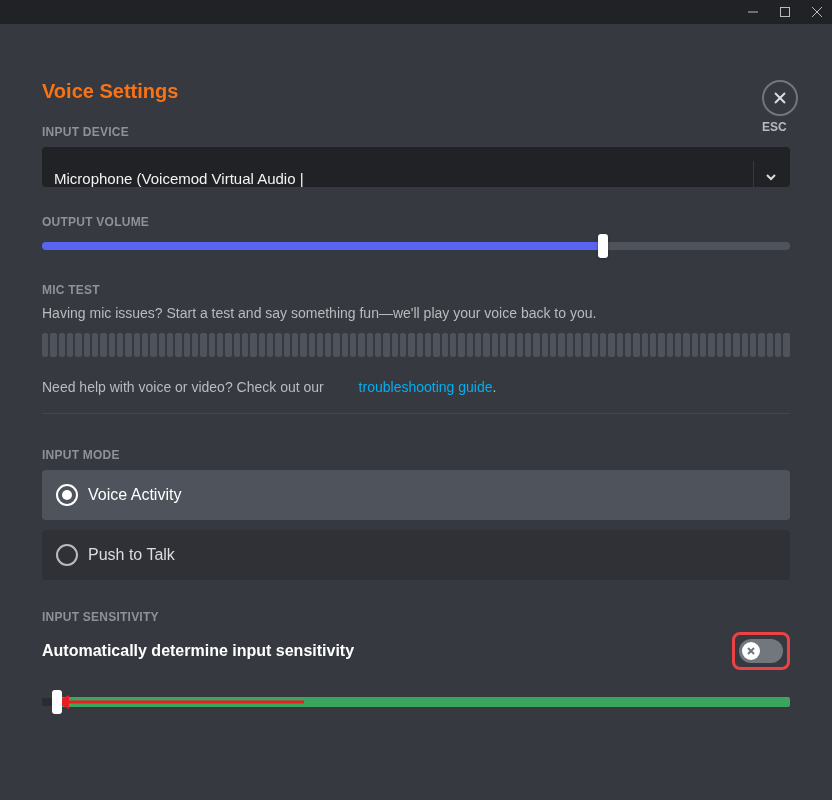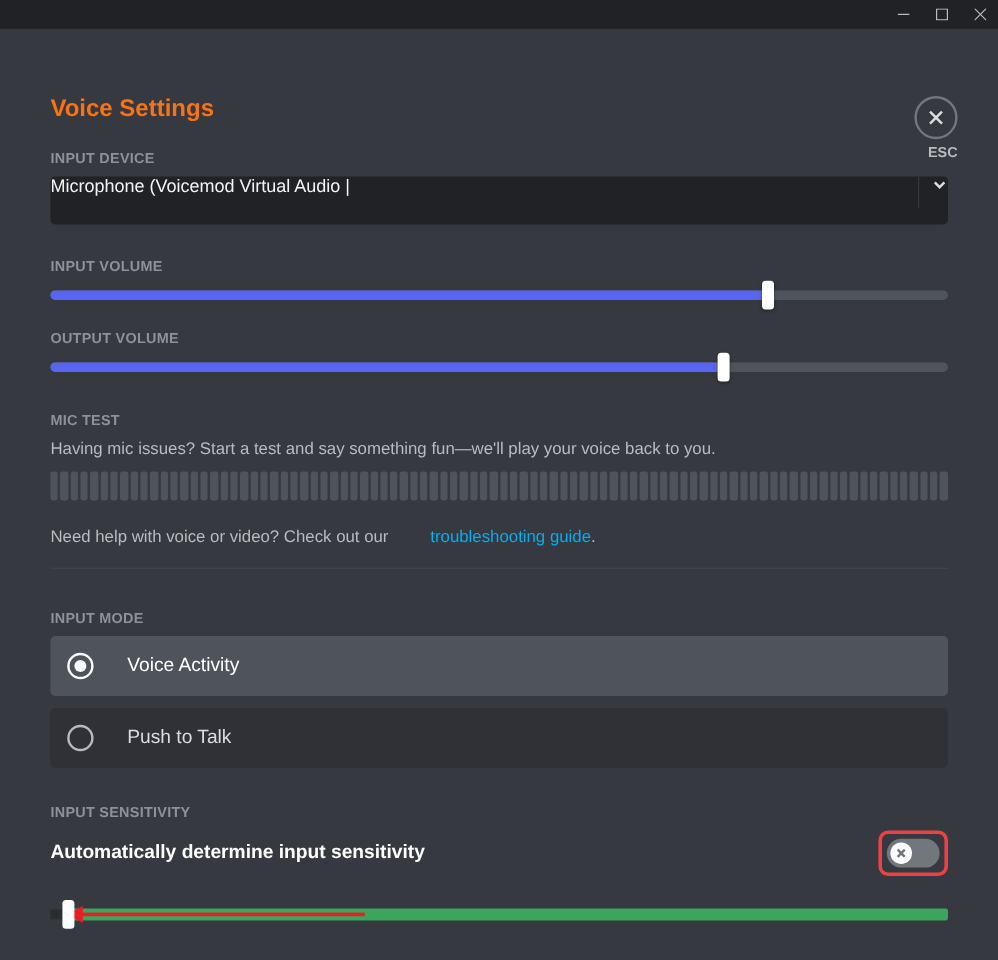--- a/index.html
+++ b/index.html
@@ -29,21 +29,21 @@
     position: relative;
     height: calc(100% - 24px);
     background: #36393f;
   }
   .close-col {
     position: absolute;
     top: 56px;
     right: 34px;
     display: flex;
     flex-direction: column;
-    align-items: flex-end;
+    align-items: flex-start;
     gap: 4px;
   }
   .close-circle {
     width: 36px; height: 36px;
     border: 2px solid #72767d;
     border-radius: 50%;
     display:flex; align-items:center; justify-content:center;
     cursor:pointer;
   }
   .close-circle svg { stroke:#dcddde; }
@@ -66,22 +66,22 @@
     letter-spacing:0.02em;
     margin-bottom:8px;
     text-transform:uppercase;
   }
 
   .select {
     background:#202225;
     border-radius:4px;
     height:40px;
     display:flex;
-    align-items:flex-start;
-    padding:0 0;
+    align-items:flex-end;
+    padding:0 12px;
     color:#f2f3f5;
     font-size:15px;
     cursor:pointer;
     position:relative;
     overflow:hidden;
   }
   .select .sel-text { flex:1; white-space:nowrap; overflow:hidden; text-overflow:clip; }
   .select .divider {
     width:1px;
     height:26px;
@@ -157,21 +157,21 @@
 
   hr.sep { border:none; border-top:1px solid #42464d; margin-bottom:34px; }
 
   .radio-item {
     background:#2f3136;
     border-radius:4px;
     height:50px;
     display:flex;
     align-items:center;
     padding:0 14px;
-    gap:28px;
+    gap:10px;
     margin-bottom:10px;
     cursor:pointer;
   }
   .radio-item.selected { background:#4f545c; }
   .radio-outer {
     width:22px; height:22px;
     border:2px solid #b9bbbe;
     border-radius:50%;
     display:flex; align-items:center; justify-content:center;
   }
@@ -309,28 +309,20 @@
             </svg>
         </span>
       </div>
     </div>
   </div>
 
   <div class="gap-v"></div>
 
   <div class="row2">
     <div class="col">
-      <div class="section-label">INPUT VOLUME</div>
-      <div class="slider" id="slider-input">
-        <div class="track-bg"></div>
-        <div class="track-fill" style="width: 80%;"></div>
-        <div class="thumb" style="left: 80%;"></div>
-      </div>
-    </div>
-    <div class="col">
       <div class="section-label">OUTPUT VOLUME</div>
       <div class="slider" id="slider-output">
         <div class="track-bg"></div>
         <div class="track-fill" style="width: 75%;"></div>
         <div class="thumb" style="left: 75%;"></div>
       </div>
     </div>
   </div>
 
   <div class="gap-v"></div>

